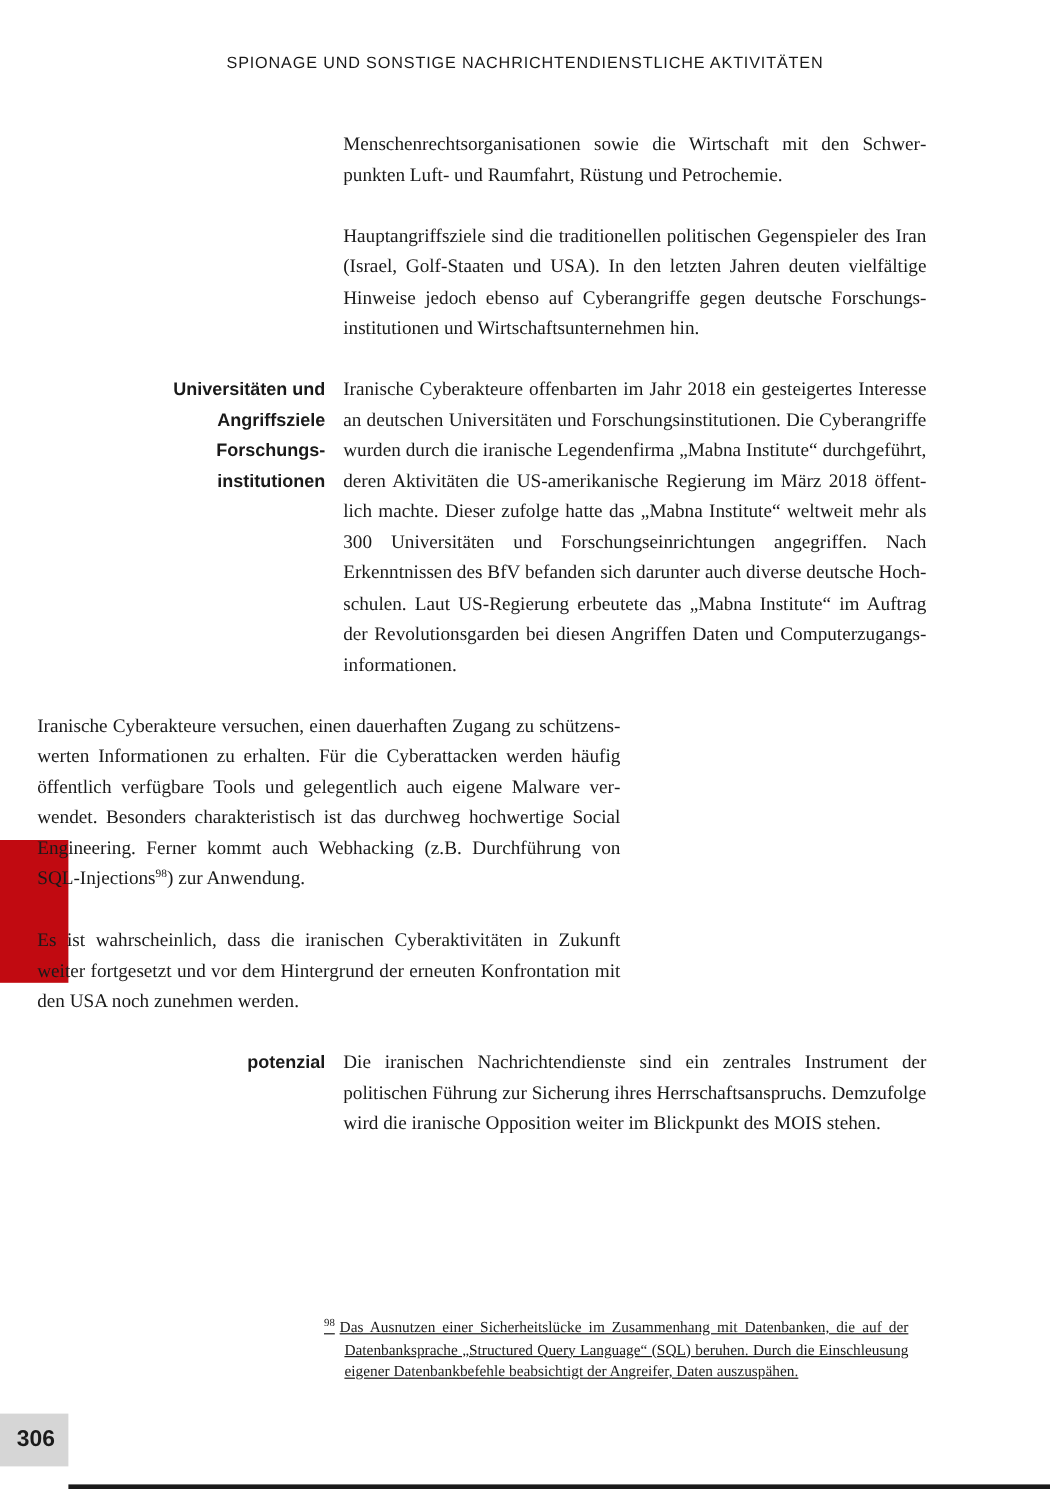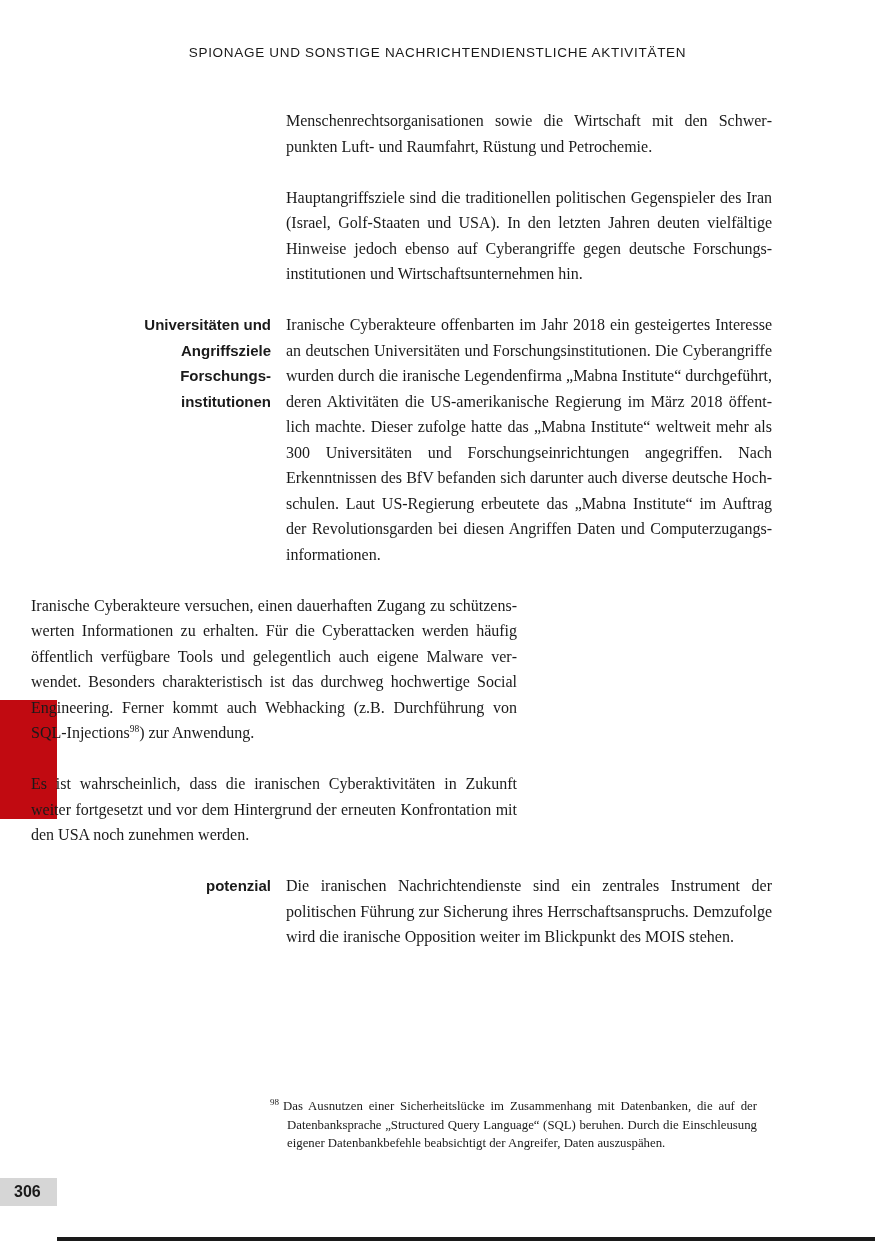--- a/index.html
+++ b/index.html
@@ -61,20 +61,21 @@
     position: absolute;
     top: 1097px;
     left: 270px;
     width: 487px;
     font-size: 12.8px;
     line-height: 18.5px;
     text-align: justify;
     padding-left: 17px;
     text-indent: -17px;
     hyphens: manual;
+    text-decoration: underline;
     -webkit-hyphens: manual;
   }
   .fn-marker {
     font-size: 9px;
     line-height: 0;
     vertical-align: super;
     margin-right: 4px;
   }
   .chapter-tab {
     position: absolute;
@@ -82,28 +83,28 @@
     top: 700px;
     width: 57px;
     height: 119px;
     background: #c10a11;
   }
   .page-num {
     position: absolute;
     left: 0;
     top: 1178px;
     width: 57px;
-    height: 28px;
+    height: 44px;
     background: #d6d6d6;
     display: flex;
     align-items: center;
     padding-left: 14px;
     font-family: "Liberation Sans", "DejaVu Sans", sans-serif;
     font-weight: bold;
-    font-size: 16px;
+    font-size: 19px;
     color: #1a1a1a;
   }
   .bottom-rule {
     position: absolute;
     left: 57px;
     right: 0;
     bottom: 0;
     height: 4px;
     background: #1a1a1a;
   }

